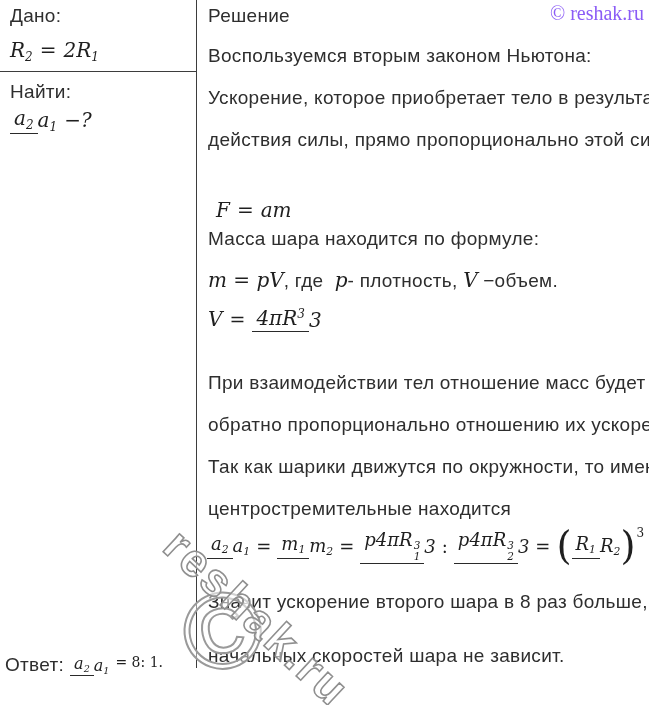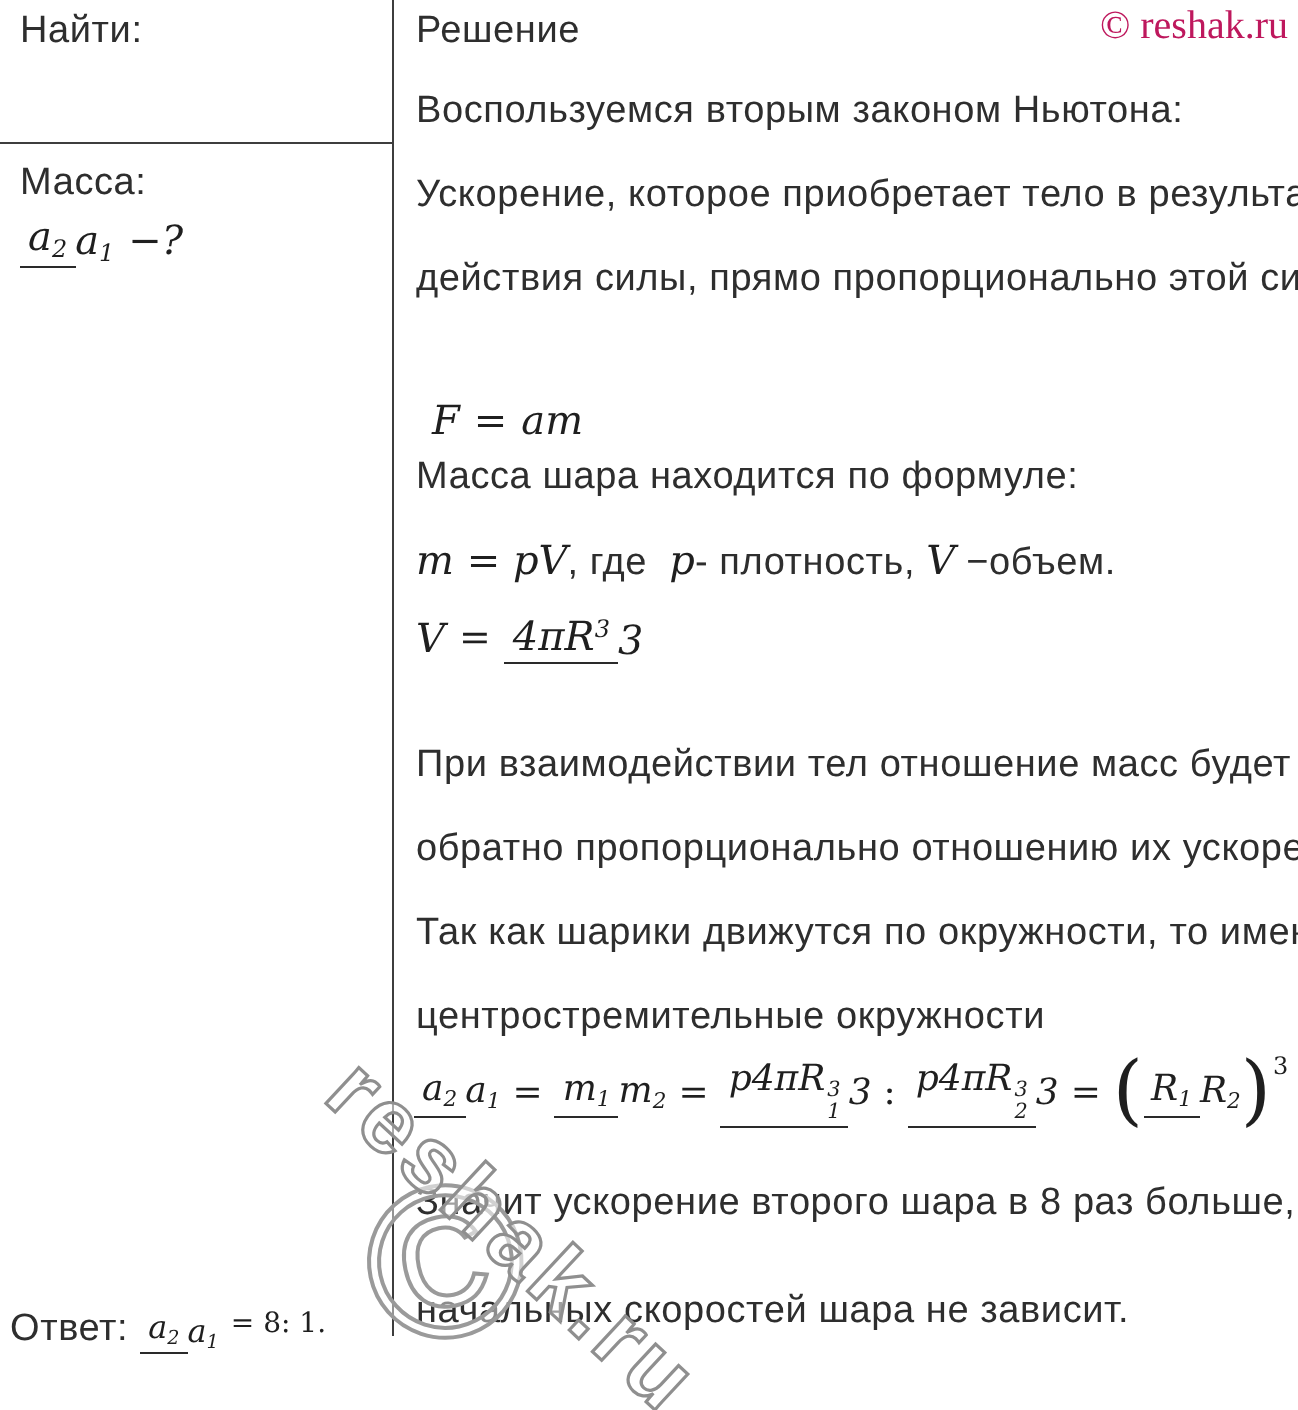--- a/index.html
+++ b/index.html
@@ -23,21 +23,21 @@
   .feq{display:flex;align-items:center;gap:7px;}
   .mixed span{white-space:pre;}
   .pgroup{display:inline-flex;align-items:center;}
   .paren{font-family:"DejaVu Serif",serif;font-style:normal;font-size:215%;
          line-height:0.95;font-weight:400;}
   .psup{font-family:"DejaVu Serif",serif;font-style:normal;font-size:12px;
         align-self:flex-start;margin-top:-2px;margin-left:1px;}
   .vdivider{position:absolute;left:196px;top:0;width:1px;height:668px;background:#3d3d3d;}
   .hdivider{position:absolute;left:0;top:71px;width:196px;height:1px;background:#3d3d3d;}
   .credit{position:absolute;top:2px;right:5px;font-family:"Liberation Serif",serif;
-          font-size:20px;color:#be185d;}
+          font-size:20px;color:#8b5cf6;}
   .big .math,.big.math{font-size:18px;}
   .wm-text{
     position:absolute;left:190px;top:518px;z-index:10;
     font-family:"Liberation Sans",sans-serif;font-size:46px;font-weight:bold;
     letter-spacing:3px;color:rgba(255,255,255,0.55);
     -webkit-text-stroke:1.6px #8f8f8f;
     transform:rotate(43deg);transform-origin:0 0;pointer-events:none;
   }
   .wm-c{
     position:absolute;left:183px;top:577px;z-index:10;
@@ -47,26 +47,29 @@
   }
   .answer-row{position:absolute;left:5px;top:654px;display:flex;align-items:flex-start;gap:6px;}
   .answer-row .math{font-size:16px;}
   .answer-row .serif{font-size:14px;}
 </style>
 </head>
 <body>
 
 <div class="page">
 
-  <div class="line txt" style="left:10px;top:5px;">Найти:</div>
+  <div class="line txt" style="left:10px;top:5px;">Дано:</div>
 
+  <div class="line math" style="left:10px;top:38px;">
+    <span>R</span><span class="sb">2</span><span class="op">=</span><span>2R</span><span class="sb">1</span>
+  </div>
 
   <div class="hdivider"></div>
 
-  <div class="line txt" style="left:10px;top:81px;">Масса:</div>
+  <div class="line txt" style="left:10px;top:81px;">Найти:</div>
 
   <div class="line feq" style="left:10px;top:106px;">
     <span class="frac math">
       <span class="fr-num"><span>a</span><span class="sb">2</span></span>
       <span class="fr-den"><span>a</span><span class="sb">1</span></span>
     </span>
     <span class="math">−?</span>
   </div>
 
   <div class="vdivider"></div>
@@ -93,21 +96,21 @@
     <span class="serif" style="font-size:19px;">=</span>
     <span class="frac math">
       <span class="fr-num"><span>4πR</span><span class="sp">3</span></span>
       <span class="fr-den">3</span>
     </span>
   </div>
 
   <div class="line txt" style="left:208px;top:372px;">При взаимодействии тел отношение масс будет</div>
   <div class="line txt" style="left:208px;top:414px;">обратно пропорционально отношению их ускорений.</div>
   <div class="line txt" style="left:208px;top:456px;">Так как шарики движутся по окружности, то имеют</div>
-  <div class="line txt" style="left:208px;top:498px;">центростремительные окружности</div>
+  <div class="line txt" style="left:208px;top:498px;">центростремительные находится</div>
 
   <div class="line feq big math" style="left:207px;top:528px;gap:6px;">
     <span class="frac">
       <span class="fr-num"><span>a</span><span class="sb">2</span></span>
       <span class="fr-den"><span>a</span><span class="sb">1</span></span>
     </span>
     <span class="serif">=</span>
     <span class="frac">
       <span class="fr-num"><span>m</span><span class="sb">1</span></span>
       <span class="fr-den"><span>m</span><span class="sb">2</span></span>

